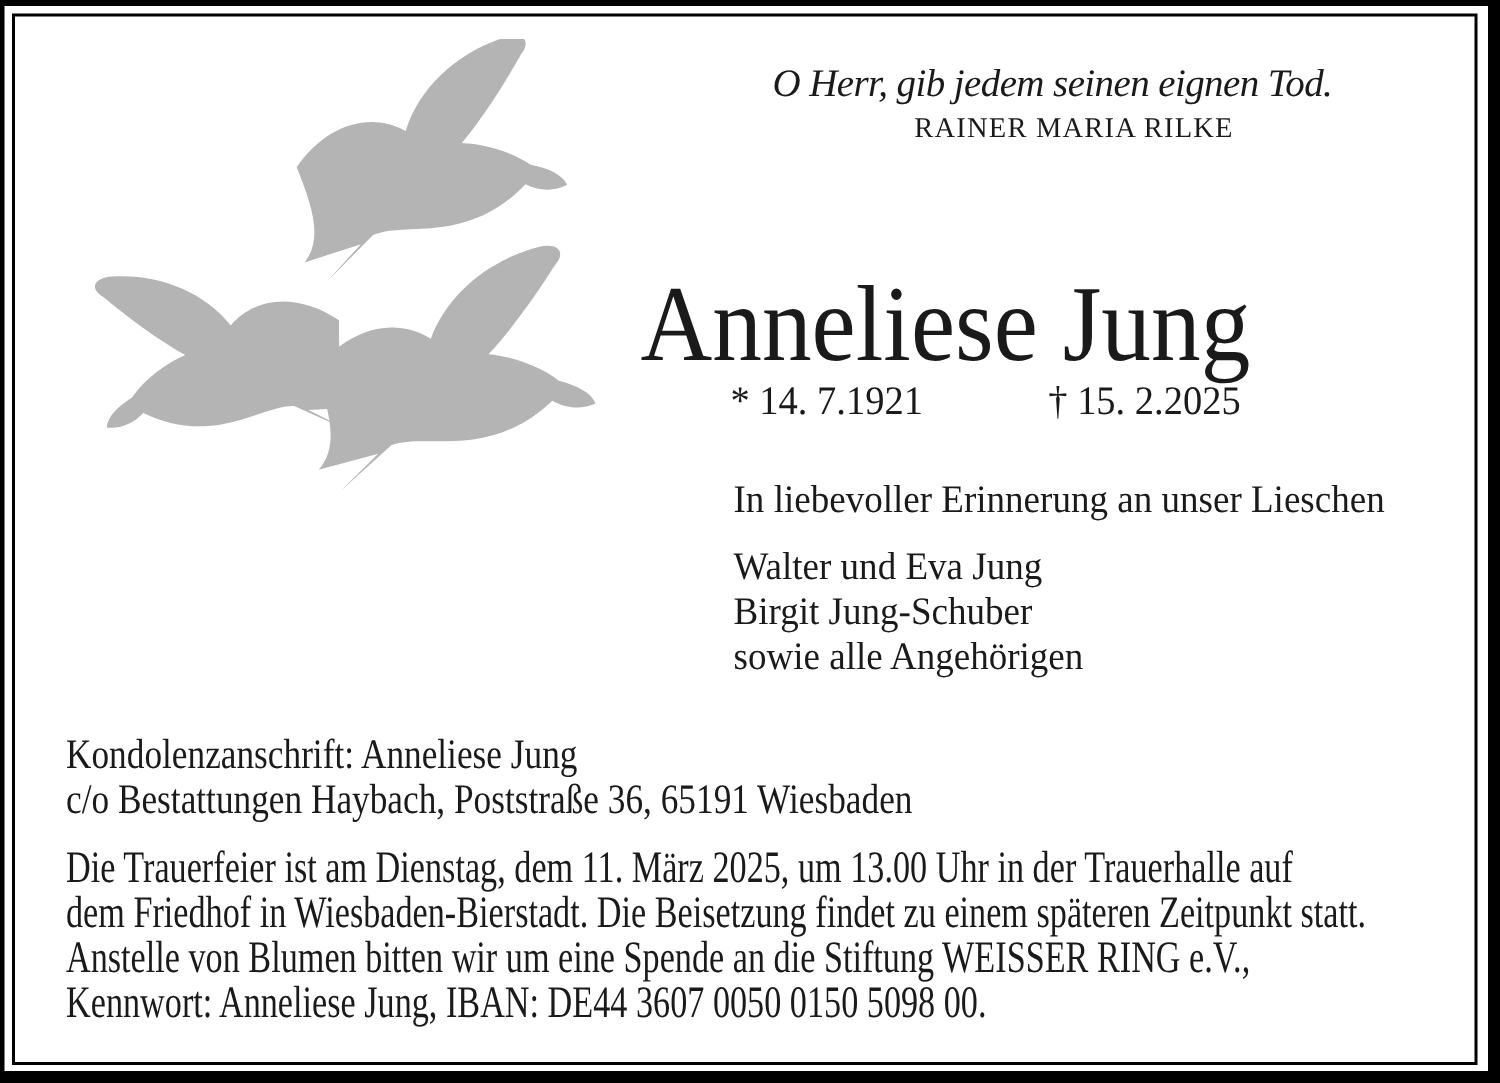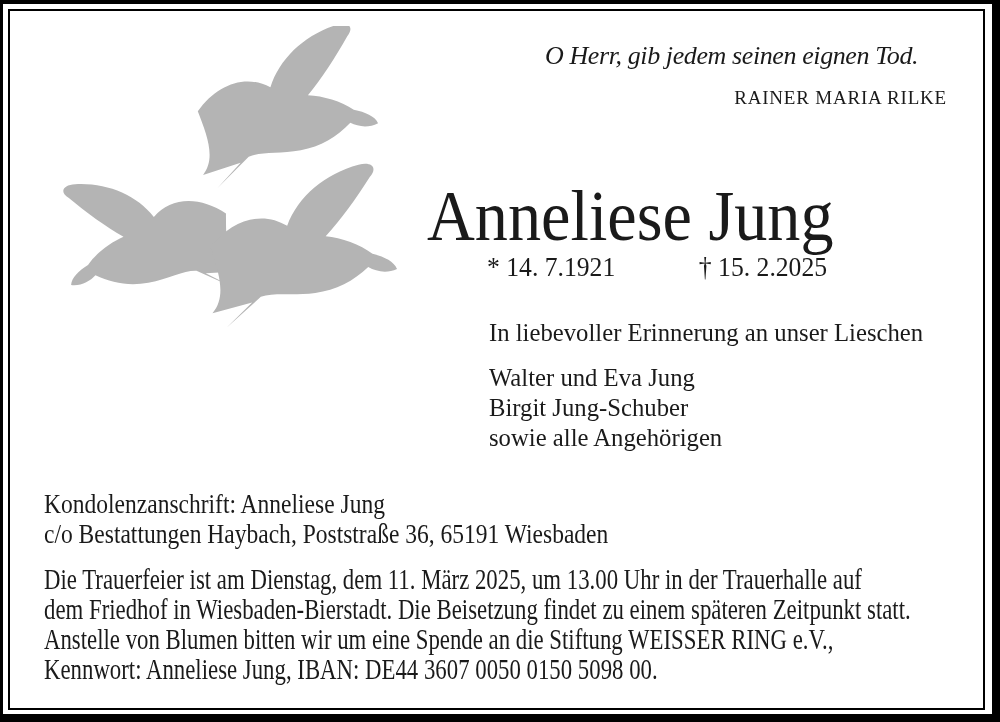--- a/index.html
+++ b/index.html
@@ -14,27 +14,27 @@
     border-width:4px 8px 8px 3px;
   }
   .inner-frame {
     position:absolute; left:8px; top:9px; width:977px; height:701px;
     box-sizing:border-box; border:2px solid #000;
   }
   
   .birds { position:absolute; left:18px; top:26px; }
   
   .quote {
-    position:absolute; left:545px; top:40px; width:402px;
+    position:absolute; left:515px; top:40px; width:402px;
     font-style:italic; font-size:26px; line-height:32px; letter-spacing:-0.4px;
     white-space:nowrap;
   }
   .quote-attrib {
     font-style:normal; font-size:19px; line-height:24px; letter-spacing:0.8px;
-    text-align:right; margin-top:14px; white-space:nowrap;
+    text-align:center; margin-top:2px; white-space:nowrap;
   }
   
   .name {
     position:absolute; left:427px; top:175px; margin:0;
     font-size:72px; font-weight:normal; white-space:nowrap;
     transform:scaleX(0.92); transform-origin:left top;
   }
   .dates {
     position:absolute; left:487px; top:252px; font-size:27px;
     display:flex; gap:88px; white-space:nowrap;

